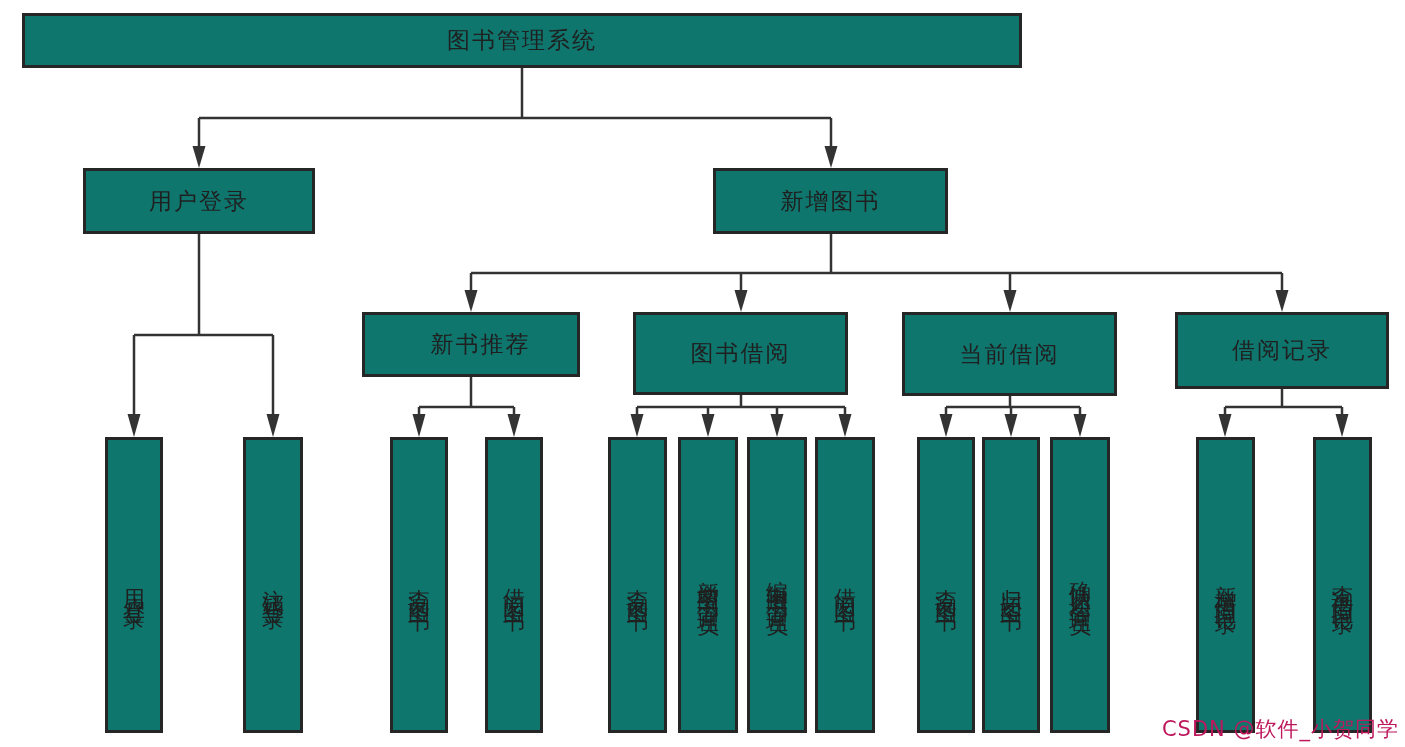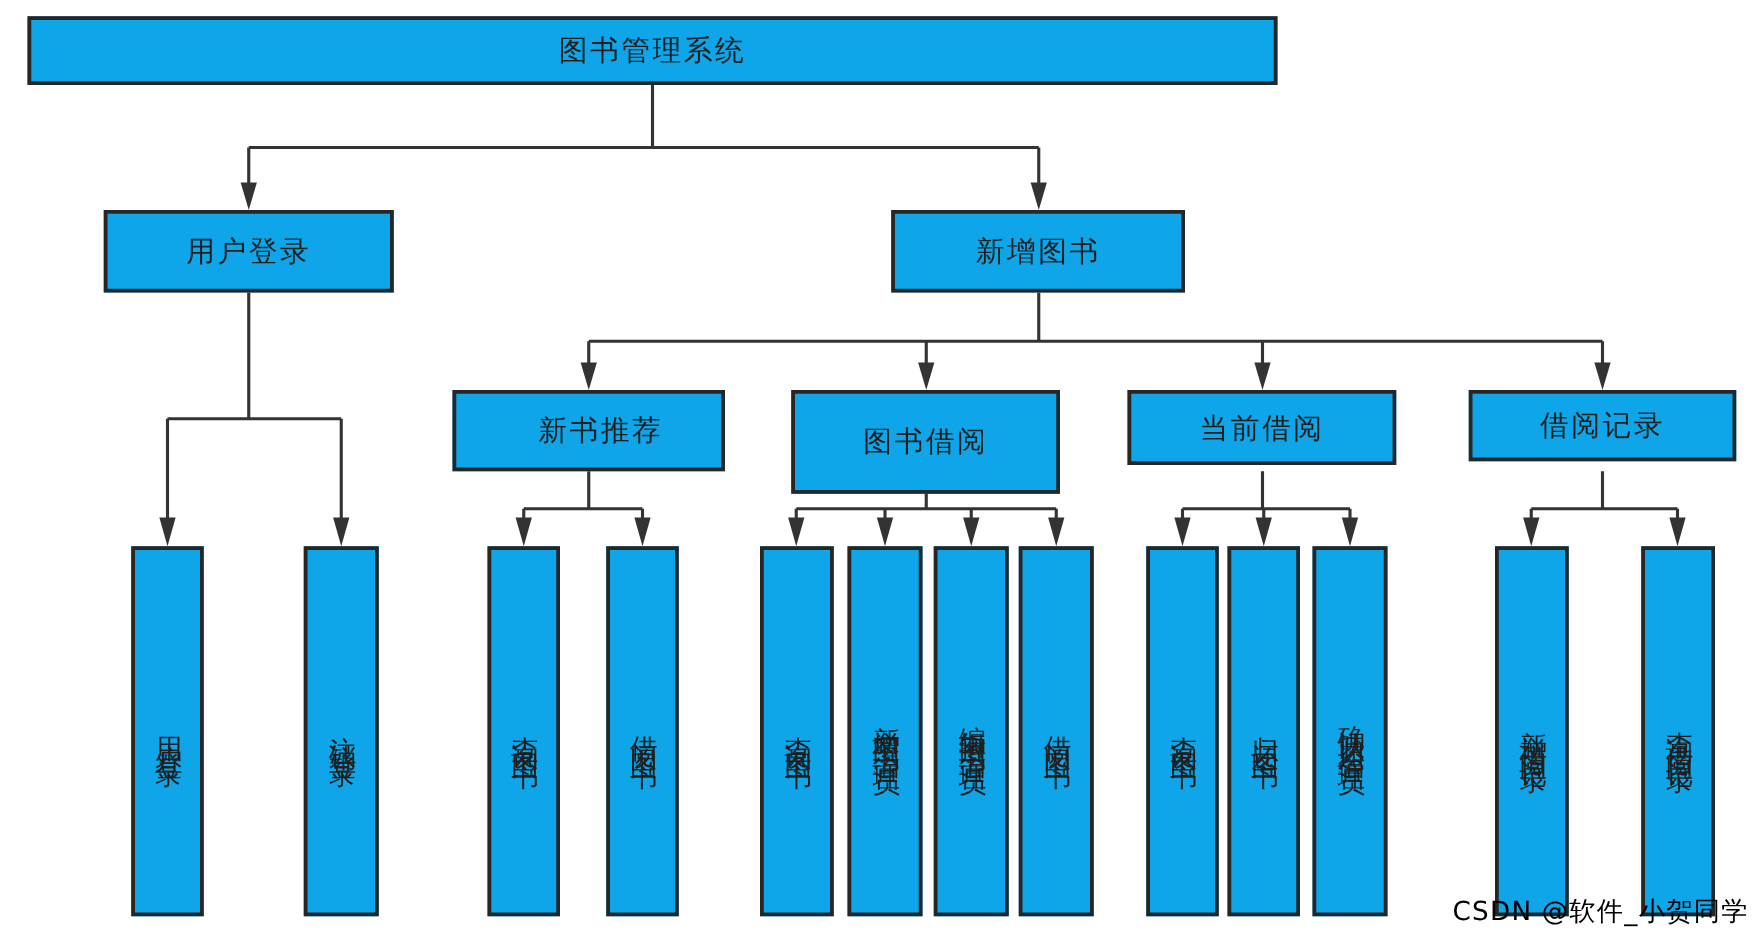--- a/index.html
+++ b/index.html
@@ -9,21 +9,21 @@
     height: 747px;
     background: #ffffff;
     font-family: "DejaVu Sans", "Liberation Sans", sans-serif;
     overflow: hidden;
   }
   #wires { position: absolute; left: 0; top: 0; width: 1405px; height: 747px; }
   .node {
     position: absolute;
     box-sizing: border-box;
     border: 3px solid #262626;
-    background: #0ea5e9;
+    background: #0f766e;
     display: flex;
     align-items: center;
     justify-content: center;
     color: #1f1f1f;
   }
   .h-node { font-size: 23px; letter-spacing: 2px; }
   .root-node { left: 22px; top: 13px; width: 1000px; height: 55px; }
   .leaf {
     top: 437px;
     height: 296px;
@@ -31,21 +31,21 @@
     text-orientation: mixed;
     font-size: 22px;
     letter-spacing: 7px;
     line-height: 1;
   }
   .watermark {
     position: absolute;
     right: 6px;
     bottom: 4px;
     font-size: 21px;
-    color: #000000;
+    color: #be185d;
     letter-spacing: 1px;
     white-space: nowrap;
   }
 </style>
 </head>
 <body>
 
 <div id="canvas">
 
   <svg id="wires" viewBox="0 0 1405 747" xmlns="http://www.w3.org/2000/svg">
@@ -125,24 +125,24 @@
   <div class="node h-node" style="left:713px; top:168px; width:235px; height:66px;">
     <span>新增图书</span>
   </div>
 
   <div class="node h-node" style="left:362px; top:312px; width:218px; height:65px;padding-left:19px;">
     <span>新书推荐</span>
   </div>
   <div class="node h-node" style="left:633px; top:312px; width:215px; height:83px;">
     <span>图书借阅</span>
   </div>
-  <div class="node h-node" style="left:902px; top:312px; width:215px; height:60px;">
+  <div class="node h-node" style="left:902px; top:312px; width:215px; height:84px;">
     <span>当前借阅</span>
   </div>
-  <div class="node h-node" style="left:1175px; top:312px; width:214px; height:57px;">
+  <div class="node h-node" style="left:1175px; top:312px; width:214px; height:77px;">
     <span>借阅记录</span>
   </div>
 
   <div class="node leaf" style="left:105px; width:58px;">用户登录</div>
   <div class="node leaf" style="left:243px; width:60px;">注销登录</div>
 
   <div class="node leaf" style="left:390px; width:58px;">查询图书</div>
   <div class="node leaf" style="left:485px; width:58px;">借阅图书</div>
 
   <div class="node leaf" style="left:608px; width:59px;">查询图书</div>

